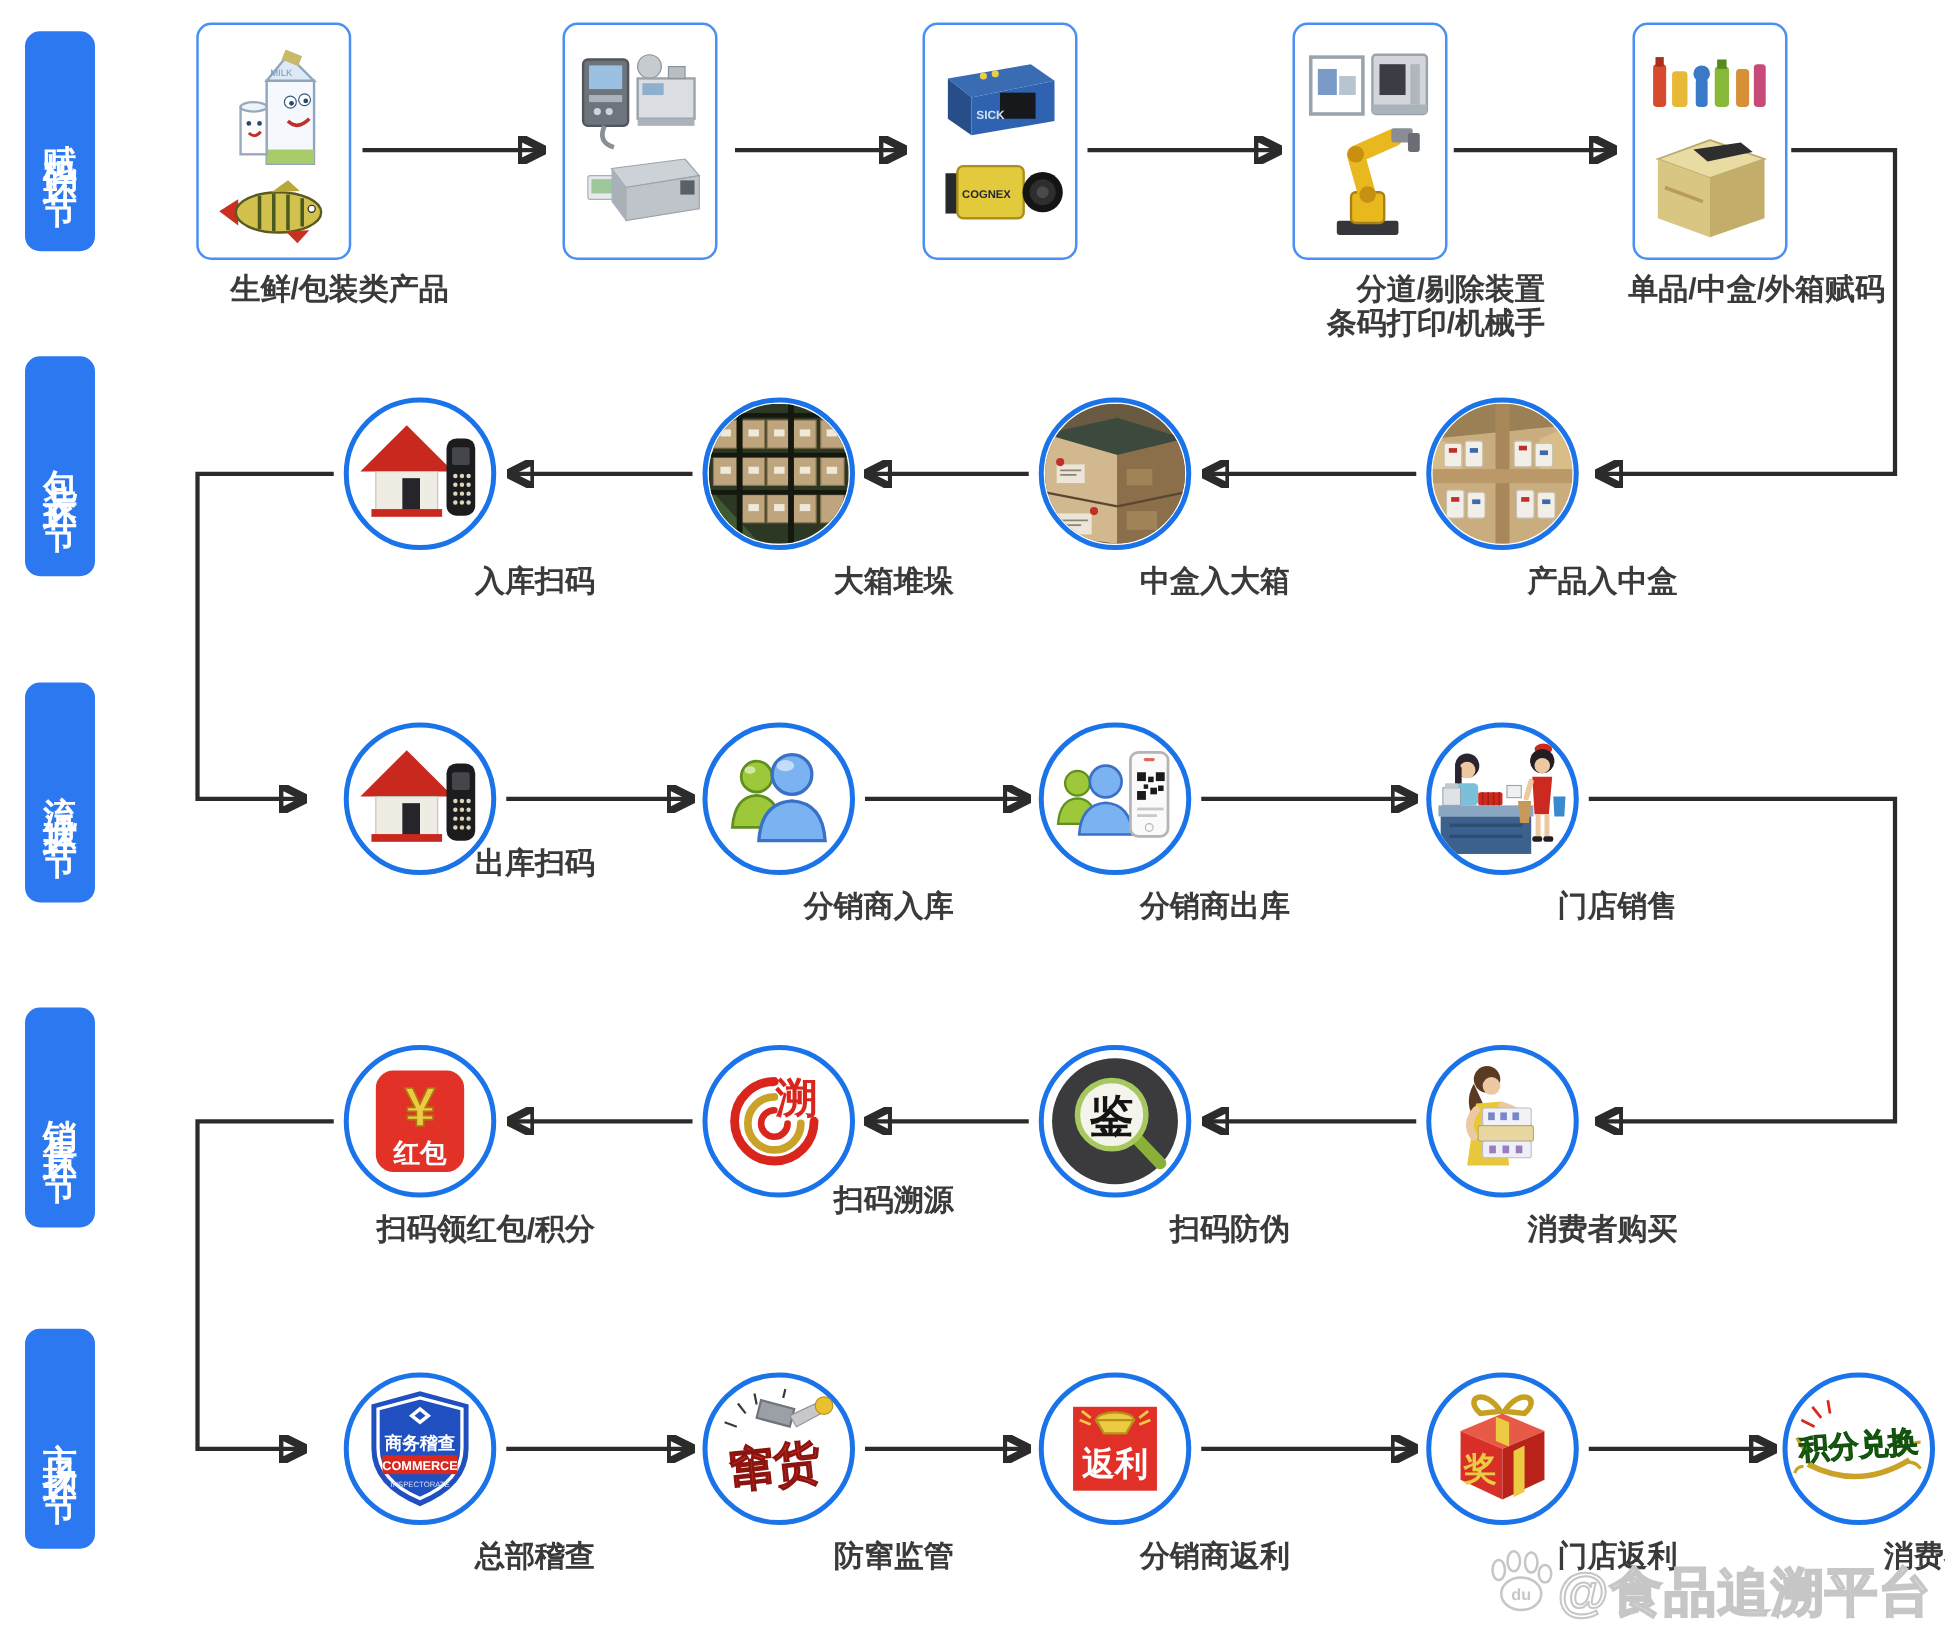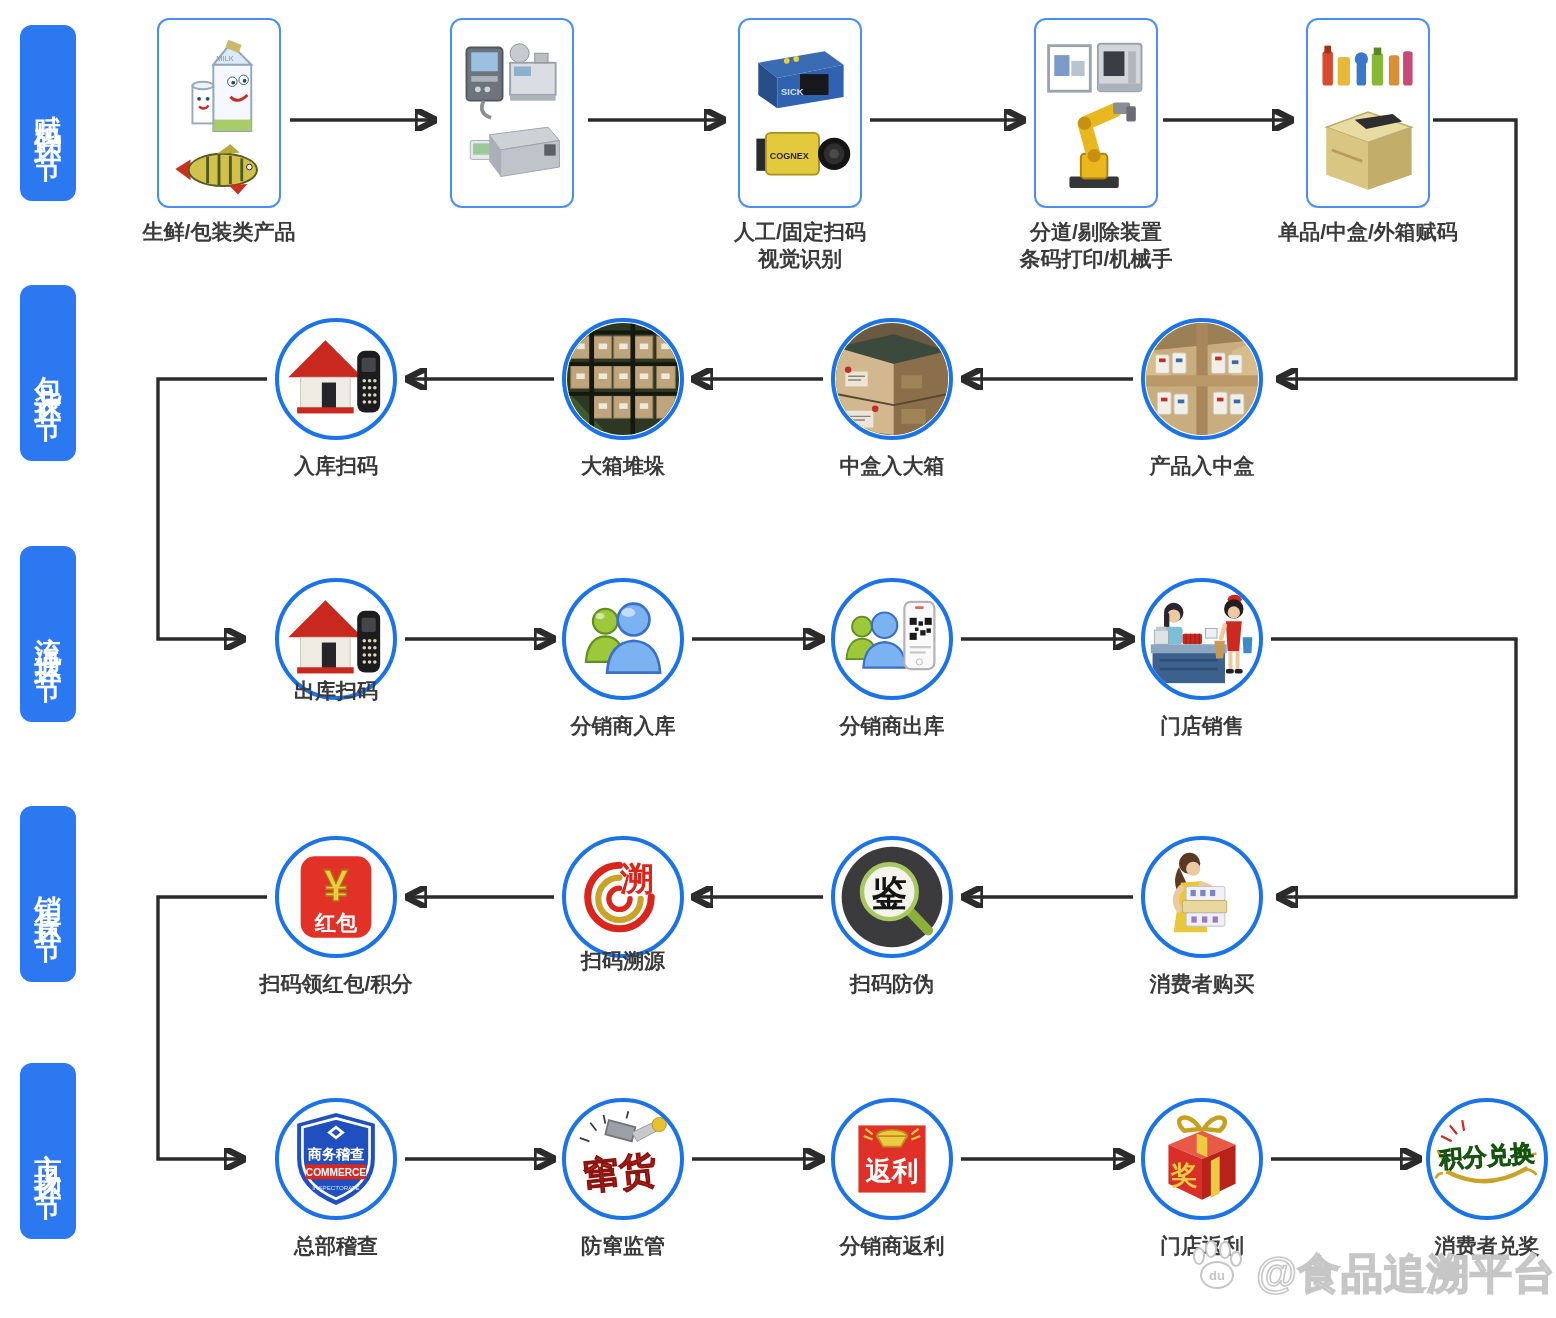--- a/index.html
+++ b/index.html
@@ -12,23 +12,23 @@
   .stage span{writing-mode:vertical-rl;color:#fff;font-size:27px;font-weight:600;letter-spacing:13px;
               margin-bottom:-13px;}
   .pbox{position:absolute;width:124px;height:190px;background:#fff;border:2px solid var(--box-border,#4a90f4);
         border-radius:12px;box-sizing:border-box;display:flex;align-items:center;justify-content:center;}
   .pbox svg{width:110px;height:176px;}
   .pcircle{position:absolute;width:122px;height:122px;border:4px solid var(--node-border,#1a73e8);
            border-radius:50%;background:#fff;box-sizing:border-box;overflow:hidden;
            display:flex;align-items:center;justify-content:center;}
   .pcircle svg{width:106px;height:106px;}
   .pcircle.photo svg{width:112px;height:112px;border-radius:50%;}
-  .cap{position:absolute;width:280px;text-align:center;font-size:21px;font-weight:600;
+  .cap{position:absolute;width:280px;text-align:right;font-size:24px;font-weight:600;
        color:var(--caption,#3a3a3a);line-height:27px;white-space:nowrap;}
-  .wm{position:absolute;left:1190px;top:1240px;display:flex;align-items:flex-start;gap:12px;z-index:5;}
+  .wm{position:absolute;left:1190px;top:1240px;display:flex;align-items:flex-start;gap:2px;z-index:5;}
   .wm-text{font-size:42px;font-weight:700;color:#fdfdfd;-webkit-text-stroke:1.6px #c6c6c6;
            letter-spacing:1px;margin-top:6px;}
 </style>
 </head>
 <body>
 
 <div id="canvas">
 
   <svg class="connectors" width="1556" height="1318" viewBox="0 0 1556 1318">
     <defs>
@@ -173,24 +173,20 @@
       <polygon points="14,106 58,122 58,172 14,156" fill="#d8c682"></polygon>
       <polygon points="58,122 104,106 104,156 58,172" fill="#c2ae6a"></polygon>
       <polygon points="44,98 84,92 94,100 56,108" fill="#2e2e2e"></polygon>
       <path d="M20 130 L52 142" stroke="#b89c58" stroke-width="3"></path>
     </svg>
   </div>
 
   <div class="cap" style="left:79px;top:218px">
       <div>生鲜/包装类产品</div>
     </div>
-  <div class="cap" style="left:660px;top:218px">
-    <div>人工/固定扫码</div>
-    <div>视觉识别</div>
-  </div>
   <div class="cap" style="left:956px;top:218px">
     <div>分道/剔除装置</div>
     <div>条码打印/机械手</div>
   </div>
   <div class="cap" style="left:1228px;top:218px">
       <div>单品/中盒/外箱赋码</div>
     </div>
 
   <div class="pcircle" style="left:275px;top:318px">
     <svg viewBox="0 0 120 120">

